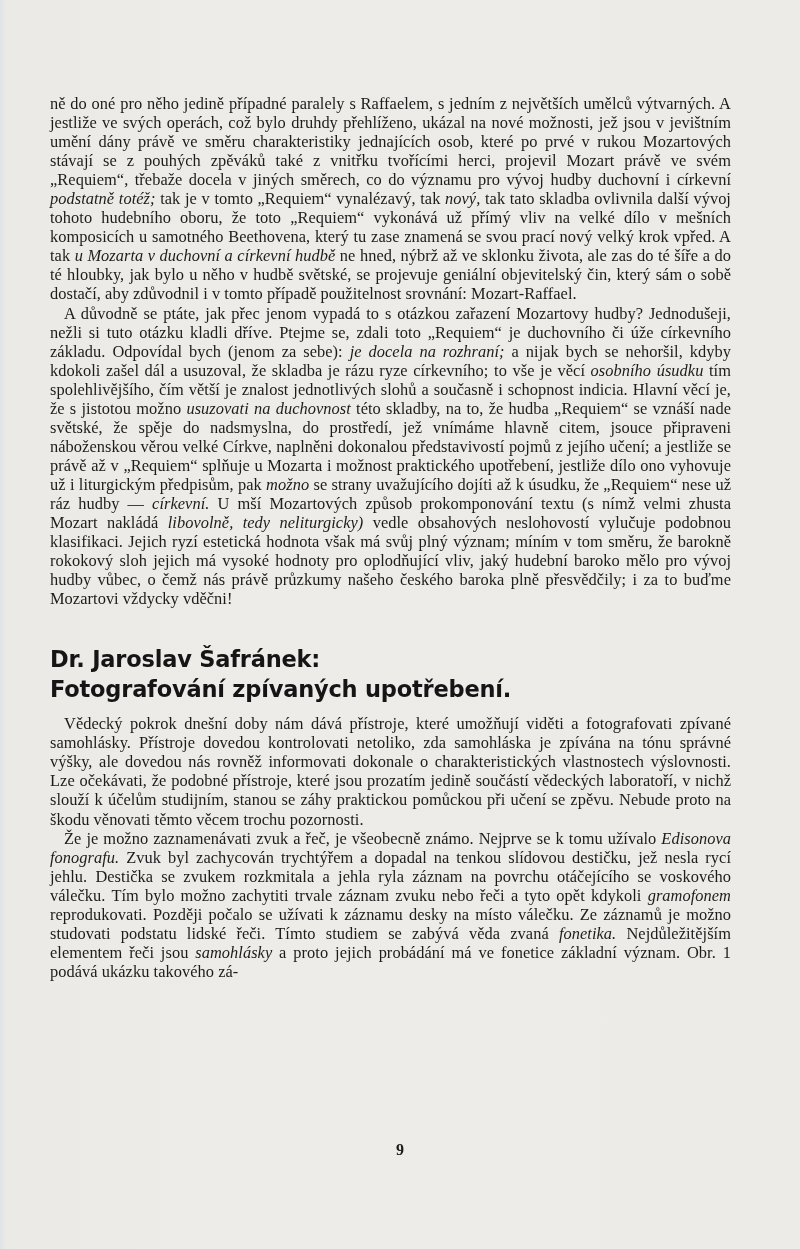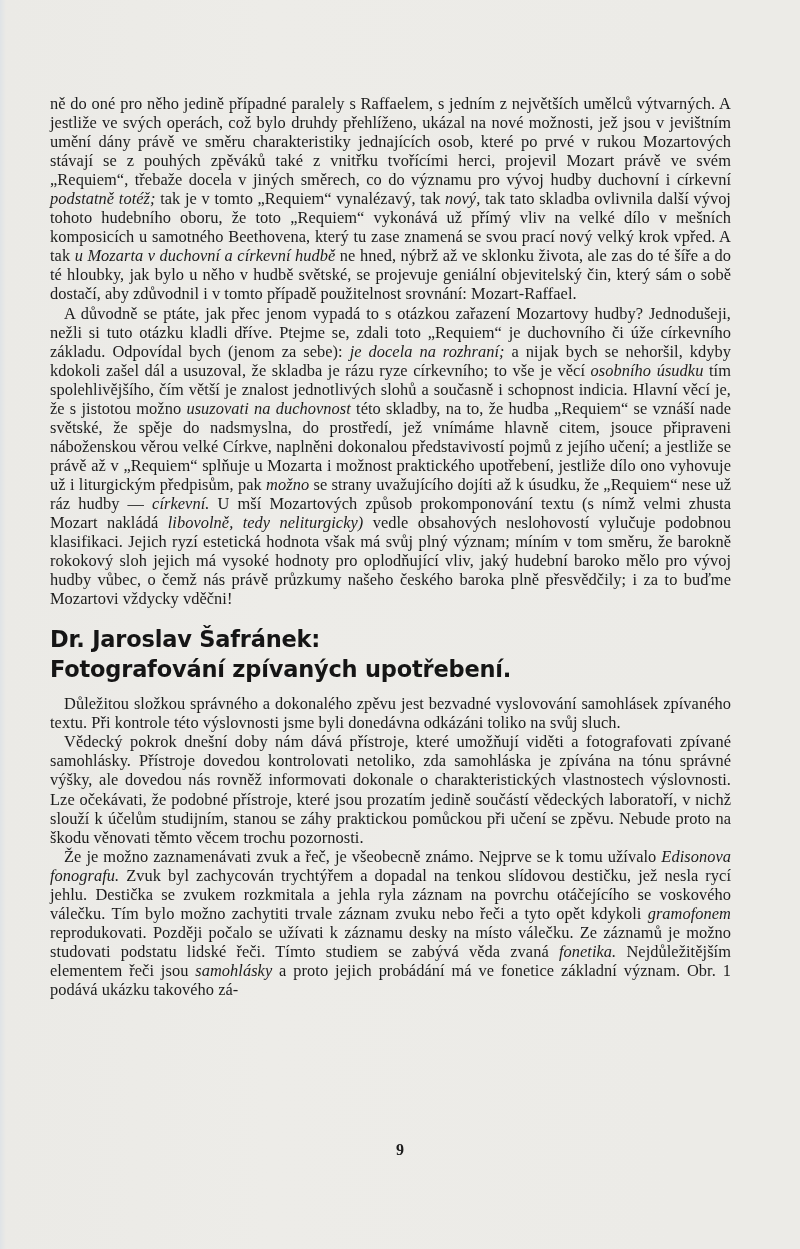--- a/index.html
+++ b/index.html
@@ -17,21 +17,21 @@
   .column {
     position: absolute; left: 50px; top: 94px; width: 681px;
     font-family: "Liberation Serif", "DejaVu Serif", serif;
     font-size: 16.4px; line-height: 19.05px;
     text-align: justify;
     letter-spacing: 0.05px;
   }
   .para { margin: 0; text-indent: 14px; }
   .para.first { text-indent: 0; }
   .para em { font-style: italic; }
-  .heading-block { margin-top: 16px; margin-bottom: 10px; }
+  .heading-block { margin-top: 36px; margin-bottom: 10px; }
   .heading {
     font-family: "DejaVu Sans", "Liberation Sans", sans-serif;
     font-weight: bold; font-size: 22.5px; line-height: 30px;
     margin: 0; text-align: left; letter-spacing: -0.2px;
     color: #151515;
   }
   .page-number {
     position: absolute; left: 0; width: 800px; top: 1141px;
     text-align: center;
     font-family: "Liberation Serif", "DejaVu Serif", serif;
@@ -45,19 +45,18 @@
   <div class="column">
 
     <p class="para first"><span>ně do oné pro něho jedině případné paralely s Raffaelem, s jedním z největších umělců výtvarných. A jestliže ve svých operách, což bylo druhdy přehlíženo, ukázal na nové možnosti, jež jsou v jevištním umění dány právě ve směru charakteristiky jednajících osob, které po prvé v rukou Mozartových stávají se z pouhých zpěváků také z vnitřku tvořícími herci, projevil Mozart právě ve svém „Requiem“, třebaže docela v jiných směrech, co do významu pro vývoj hudby duchovní i církevní </span><em>podstatně totéž;</em><span> tak je v tomto „Requiem“ vynalézavý, tak </span><em>nový,</em><span> tak tato skladba ovlivnila další vývoj tohoto hudebního oboru, že toto „Requiem“ vykonává už přímý vliv na velké dílo v mešních komposicích u samotného Beethovena, který tu zase znamená se svou prací nový velký krok vpřed. A tak </span><em>u Mozarta v duchovní a církevní hudbě</em><span> ne hned, nýbrž až ve sklonku života, ale zas do té šíře a do té hloubky, jak bylo u něho v hudbě světské, se projevuje geniální objevitelský čin, který sám o sobě dostačí, aby zdůvodnil i v tomto případě použitelnost srovnání: Mozart-Raffael.</span></p>
     <p class="para"><span>A důvodně se ptáte, jak přec jenom vypadá to s otázkou zařazení Mozartovy hudby? Jednodušeji, nežli si tuto otázku kladli dříve. Ptejme se, zdali toto „Requiem“ je duchovního či úže církevního základu. Odpovídal bych (jenom za sebe): </span><em>je docela na rozhraní;</em><span> a nijak bych se nehoršil, kdyby kdokoli zašel dál a usuzoval, že skladba je rázu ryze církevního; to vše je věcí </span><em>osobního úsudku</em><span> tím spolehlivějšího, čím větší je znalost jednotlivých slohů a současně i schopnost indicia. Hlavní věcí je, že s jistotou možno </span><em>usuzovati na duchovnost</em><span> této skladby, na to, že hudba „Requiem“ se vznáší nade světské, že spěje do nadsmyslna, do prostředí, jež vnímáme hlavně citem, jsouce připraveni náboženskou věrou velké Církve, naplněni dokonalou představivostí pojmů z jejího učení; a jestliže se právě až v „Requiem“ splňuje u Mozarta i možnost praktického upotřebení, jestliže dílo ono vyhovuje už i liturgickým předpisům, pak </span><em>možno</em><span> se strany uvažujícího dojíti až k úsudku, že „Requiem“ nese už ráz hudby — </span><em>církevní.</em><span> U mší Mozartových způsob prokomponování textu (s nímž velmi zhusta Mozart nakládá </span><em>libovolně, tedy neliturgicky)</em><span> vedle obsahových neslohovostí vylučuje podobnou klasifikaci. Jejich ryzí estetická hodnota však má svůj plný význam; míním v tom směru, že barokně rokokový sloh jejich má vysoké hodnoty pro oplodňující vliv, jaký hudební baroko mělo pro vývoj hudby vůbec, o čemž nás právě průzkumy našeho českého baroka plně přesvědčily; i za to buďme Mozartovi vždycky vděčni!</span></p>
 
     <div class="heading-block">
       <h2 class="heading">Dr. Jaroslav Šafránek:</h2>
       <h1 class="heading">Fotografování zpívaných upotřebení.</h1>
     </div>
 
-    <p class="para"><span>Důležitou složkou správného a dokonalého zpěvu jest bezvadné vyslovování samohlásek zpívaného textu. Při kontrole této výslovnosti jsme byli donedávna odkázáni toliko na svůj sluch.</span></p>
     <p class="para"><span>Vědecký pokrok dnešní doby nám dává přístroje, které umožňují viděti a fotografovati zpívané samohlásky. Přístroje dovedou kontrolovati netoliko, zda samohláska je zpívána na tónu správné výšky, ale dovedou nás rovněž informovati dokonale o charakteristických vlastnostech výslovnosti. Lze očekávati, že podobné přístroje, které jsou prozatím jedině součástí vědeckých laboratoří, v nichž slouží k účelům studijním, stanou se záhy praktickou pomůckou při učení se zpěvu. Nebude proto na škodu věnovati těmto věcem trochu pozornosti.</span></p>
     <p class="para"><span>Že je možno zaznamenávati zvuk a řeč, je všeobecně známo. Nejprve se k tomu užívalo </span><em>Edisonova fonografu.</em><span> Zvuk byl zachycován trychtýřem a dopadal na tenkou slídovou destičku, jež nesla rycí jehlu. Destička se zvukem rozkmitala a jehla ryla záznam na povrchu otáčejícího se voskového válečku. Tím bylo možno zachytiti trvale záznam zvuku nebo řeči a tyto opět kdykoli </span><em>gramofonem</em><span> reprodukovati. Později počalo se užívati k záznamu desky na místo válečku. Ze záznamů je možno studovati podstatu lidské řeči. Tímto studiem se zabývá věda zvaná </span><em>fonetika.</em><span> Nejdůležitějším elementem řeči jsou </span><em>samohlásky</em><span> a proto jejich probádání má ve fonetice základní význam. Obr. 1 podává ukázku takového zá-</span></p>
   </div>
 
   <div class="page-number">9</div>
 </div>
 
 </body></html>

